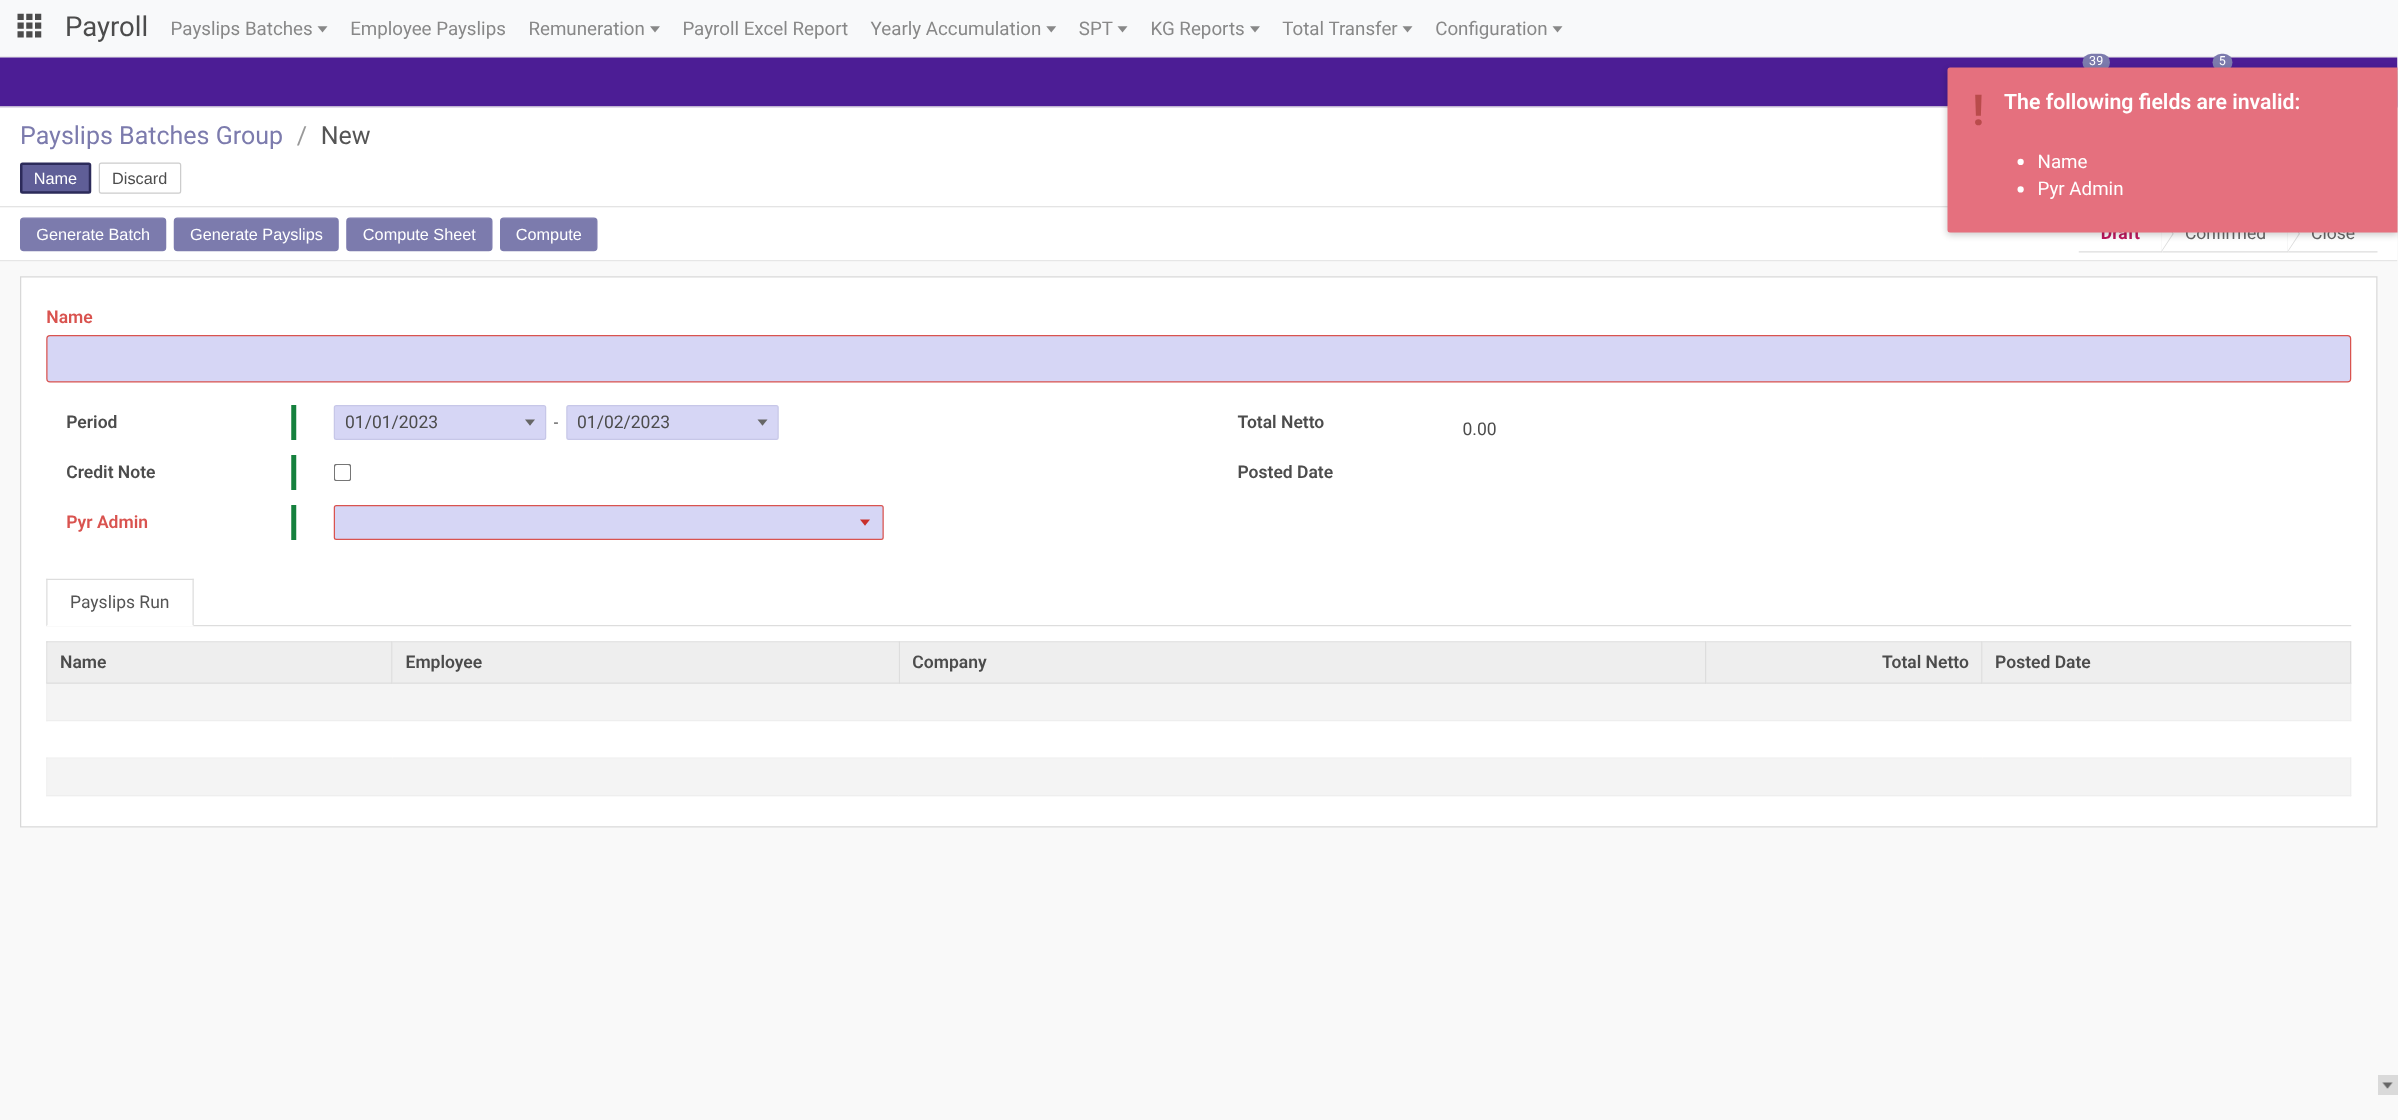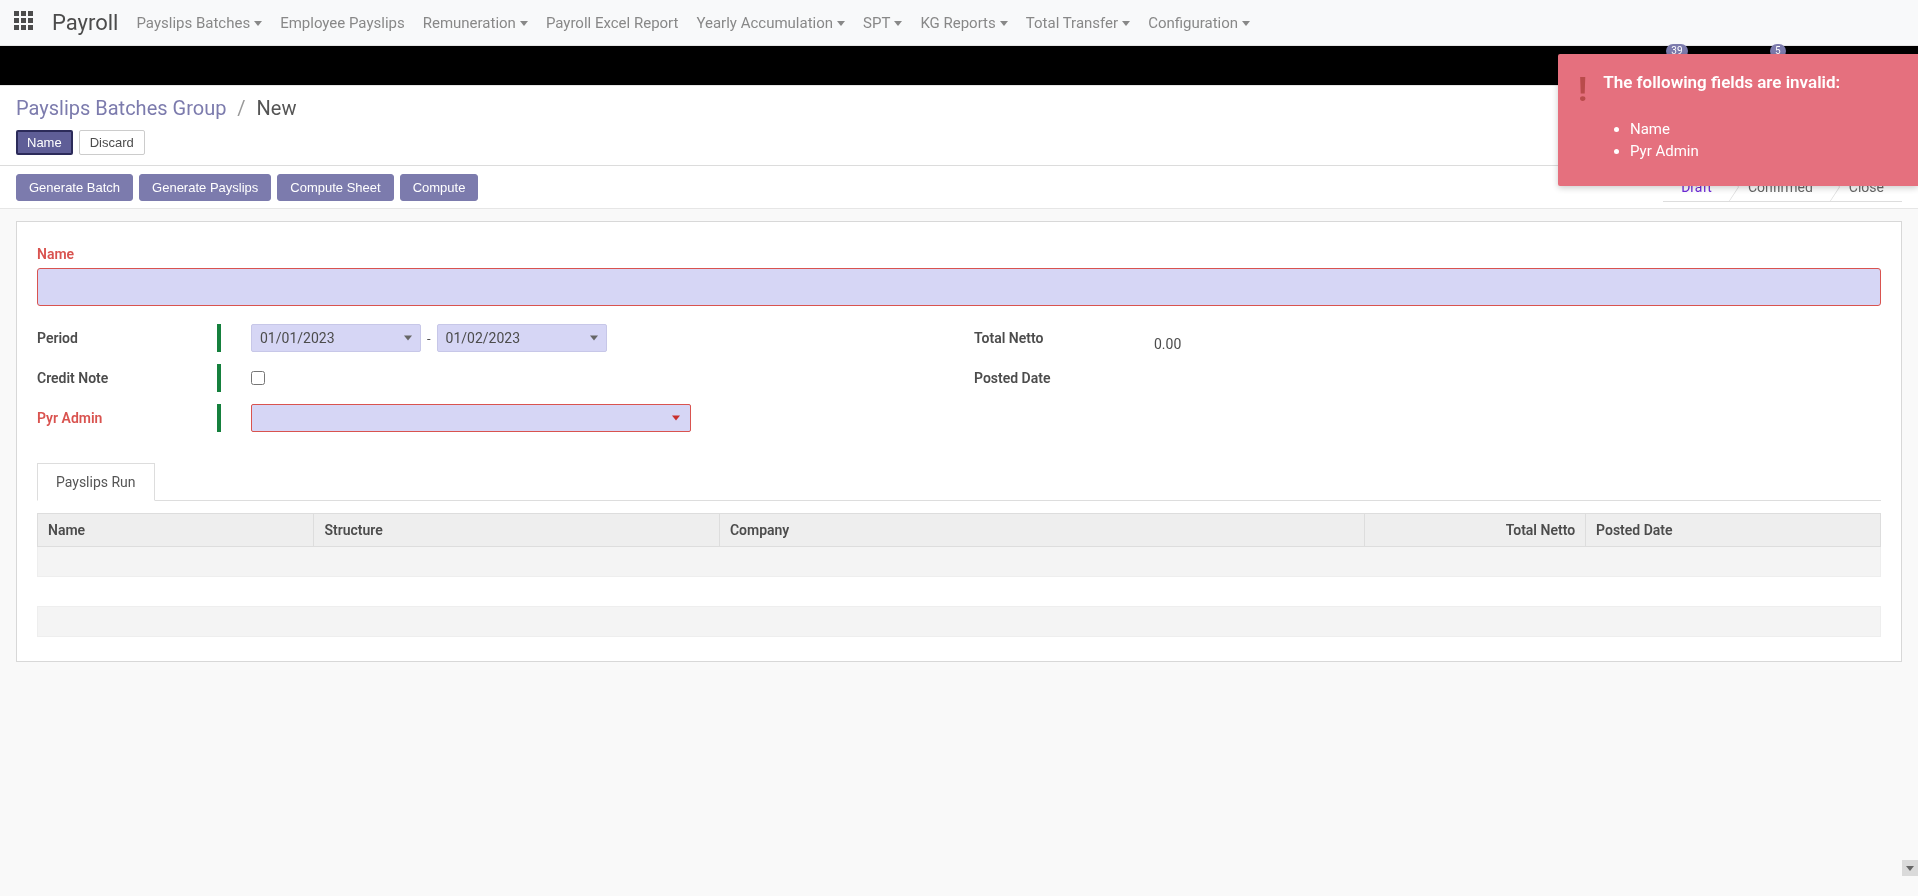--- a/index.html
+++ b/index.html
@@ -8,21 +8,21 @@
 
 .topnav { display: flex; align-items: center; height: 46px; background: #f8f9fa; border-bottom: 1px solid #e6e6e6; padding: 0 8px; }
 .apps-icon { width: 24px; height: 24px; display: grid; grid-template-columns: repeat(3,5px); grid-template-rows: repeat(3,5px); gap: 2px; margin: 0 14px 0 6px; cursor: pointer; }
 .apps-icon span { background: #4c4c4c; }
 .brand { font-size: 22px; color: #4c4c4c; margin-right: 18px; font-weight: 400; }
 .menu { display: flex; align-items: center; gap: 18px; }
 .menu-item { color: #888; font-size: 15px; cursor: pointer; display: flex; align-items: center; gap: 4px; }
 .caret { width: 0; height: 0; border-left: 4px solid transparent; border-right: 4px solid transparent; border-top: 5px solid #888; margin-top: 2px; }
 
 
-.systray { display: flex; align-items: center; justify-content: flex-end; height: 40px; padding: 0 12px; gap: 28px; background: #000000; border-bottom: 1px solid #e6e6e6; }
+.systray { display: flex; align-items: center; justify-content: flex-end; height: 40px; padding: 0 12px; gap: 28px; background: #4c1d95; border-bottom: 1px solid #e6e6e6; }
 .systray-item { color: #888; font-size: 18px; position: relative; cursor: pointer; }
 .badge { position: absolute; top: -10px; right: -9px; background: #7c7bad; color: #fff; border-radius: 9px; font-size: 10px; padding: 1px 5px; line-height: 1.2; }
 
 
 .notification { position: fixed; top: 54px; right: 0; width: 360px; background: #e5707e; color: #fff; padding: 18px 20px 22px 20px; border-radius: 2px 0 0 2px; box-shadow: 0 2px 6px rgba(0,0,0,.2); z-index: 100; }
 .notif-head { display: flex; align-items: flex-start; gap: 16px; }
 .notif-excl { font-size: 34px; font-weight: bold; color: #b94b4b; line-height: 1; }
 .notif-title { font-size: 17px; font-weight: 600; }
 .notif-list { margin: 14px 0 0 52px; }
 .notif-list li { margin-bottom: 4px; font-size: 15px; list-style: disc; }
@@ -35,34 +35,34 @@
 .cp-buttons { display: flex; gap: 6px; }
 .btn { border: 1px solid #ccc; background: #fff; color: #4c4c4c; padding: 4px 10px; font-size: 13px; cursor: pointer; border-radius: 2px; }
 .btn-primary { background: #5f5e97; color: #fff; border: 2px solid #2c2b5a; padding: 3px 9px; font-weight: 500; }
 
 
 .actionbar-wrap { background: #fff; border-bottom: 1px solid #e6e6e6; display: flex; align-items: center; justify-content: space-between; padding: 6px 16px; }
 .action-buttons { display: flex; gap: 6px; }
 .btn-action { background: #7c7bad; color: #fff; border: 1px solid #7c7bad; padding: 5px 12px; font-size: 13px; cursor: pointer; border-radius: 3px; }
 .statusbar { display: flex; align-items: center; }
 .status-step { padding: 6px 18px; color: #666; font-size: 14px; position: relative; background: #fff; border-top: 1px solid #ddd; border-bottom: 1px solid #ddd; }
-.status-step.active { color: #6d28d9; font-weight: 400; }
+.status-step.active { color: #be185d; font-weight: 700; }
 .status-step:not(:last-child)::after { content: ""; position: absolute; right: -8px; top: 50%; transform: translateY(-50%); width: 0; height: 0; border-top: 14px solid transparent; border-bottom: 14px solid transparent; border-left: 9px solid #fff; z-index: 2; }
 .status-step:not(:last-child)::before { content: ""; position: absolute; right: -9px; top: 50%; transform: translateY(-50%); width: 0; height: 0; border-top: 15px solid transparent; border-bottom: 15px solid transparent; border-left: 10px solid #ddd; z-index: 1; }
 
 
 .form-area { padding: 12px 16px; }
 .sheet { background: #fff; border: 1px solid #d8d8d8; padding: 24px 20px; max-width: 100%; }
 .field-label { font-weight: 600; color: #4c4c4c; font-size: 14px; margin-bottom: 6px; display: block; }
 .field-label.invalid { color: #d9534f; }
 .name-input { width: 100%; height: 38px; background: #d6d6f5; border: 1px solid #d9534f; border-radius: 3px; padding: 0 10px; font-size: 14px; }
 .form-grid { display: flex; gap: 30px; margin-top: 18px; }
 .form-col { flex: 1; }
 .form-row { display: flex; align-items: center; margin-bottom: 12px; }
-.form-row .lbl { width: 180px; font-weight: 600; font-size: 14px; color: #4c4c4c; }
+.form-row .lbl { width: 180px; font-weight: 600; font-size: 14px; color: #4c4c4c; margin-left: 16px; }
 .form-row .lbl.invalid { color: #d9534f; }
 .form-row .val { flex: 1; display: flex; align-items: center; gap: 6px; border-left: 4px solid #15803d; padding-left: 30px; min-height: 28px; }
 .form-col:nth-child(2) .form-row .val { border-left: none; padding-left: 0; align-items: flex-end; }
 .date-input { background: #d6d6f5; border: 1px solid #c7c7e8; height: 28px; padding: 0 24px 0 8px; border-radius: 2px; width: 170px; font-size: 14px; position: relative; display: flex; align-items: center; }
 .date-input::after { content: ""; position: absolute; right: 8px; top: 50%; transform: translateY(-50%); width: 0; height: 0; border-left: 4px solid transparent; border-right: 4px solid transparent; border-top: 5px solid #666; }
 .m2o-input { background: #d6d6f5; border: 1px solid #d9534f; height: 28px; width: 440px; border-radius: 2px; position: relative; }
 .m2o-input::after { content: ""; position: absolute; right: 10px; top: 50%; transform: translateY(-50%); width: 0; height: 0; border-left: 4px solid transparent; border-right: 4px solid transparent; border-top: 5px solid #c9302c; }
 .readonly-val { font-size: 14px; color: #4c4c4c; }
 .checkbox { width: 14px; height: 14px; }
 
@@ -263,21 +263,21 @@
     </div>
 
     <div class="tabs">
       <div class="tab">Payslips Run</div>
     </div>
 
     <table class="table">
       <thead>
         <tr>
           <th style="width:15%;">Name</th>
-          <th style="width:22%;">Structure</th>
+          <th style="width:22%;">Employee</th>
           <th style="width:35%;">Company</th>
           <th class="num" style="width:12%;">Total Netto</th>
           <th style="width:16%;">Posted Date</th>
         </tr>
       </thead>
       <tbody>
         <tr>
             <td colspan="5"></td>
           </tr>
         <tr class="spacer-row">

